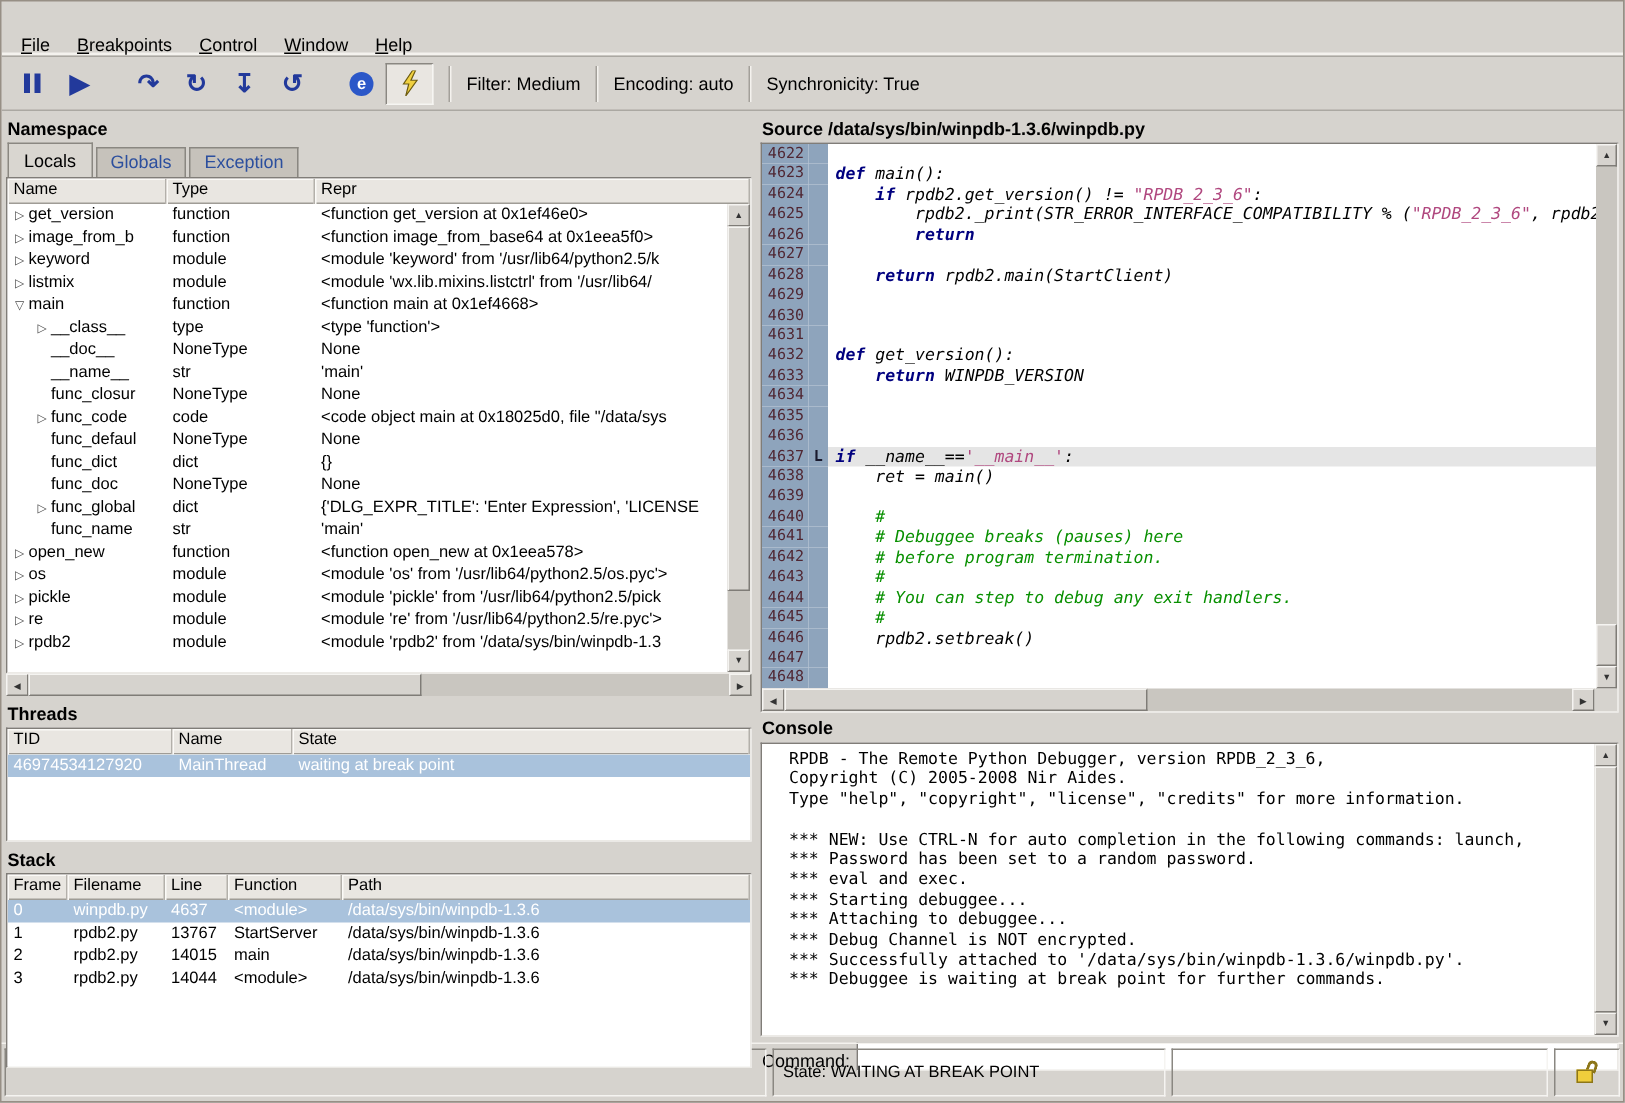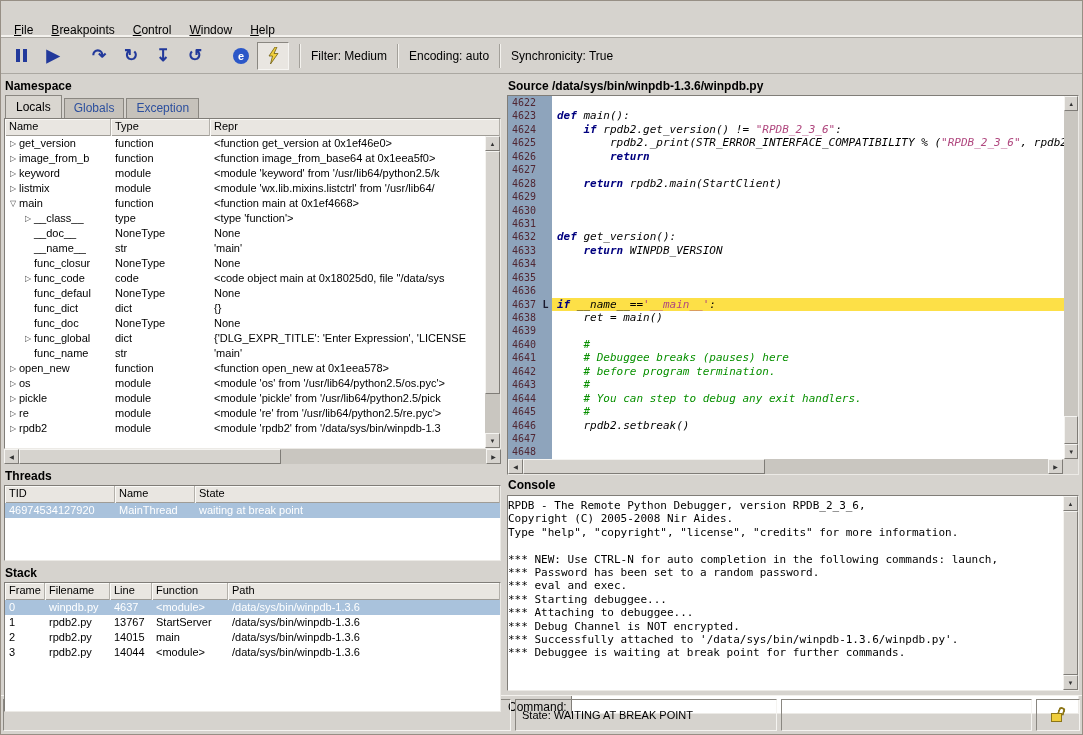--- a/index.html
+++ b/index.html
@@ -62,31 +62,31 @@
 .src-hsb .sthumb { left:0; width:46%; }
 .con-vsb .sthumb { top:0; height:100%; }
 
 .src-frame { flex:0 0 380px; background:#fff; border:1px solid; border-color:#807d78 #eceae6 #eceae6 #807d78; display:flex; flex-direction:column; overflow:hidden; }
 .src-scroll { flex:1 1 auto; display:flex; min-height:0; }
 .src-code { flex:1 1 auto; min-width:0; overflow:hidden; }
 .src-line { display:flex; height:13.45px; font-family:"DejaVu Sans Mono",monospace; font-size:11px; line-height:13.45px; white-space:pre; }
 .lnum { flex:0 0 31px; text-align:right; padding-right:3px; background:#8ea4bc; color:#502733; font-size:10px; }
 .lmark { flex:0 0 13px; background:#8ea4bc; color:#1a1a2e; font-weight:bold; font-size:10px; text-align:center; }
 .lcode { flex:1 1 auto; padding-left:5px; overflow:hidden;font-style:italic; }
-.src-line.cur .lcode { background:#fde047; }
+.src-line.cur .lcode { background:#e5e5e5; }
 .tok-k { color:#00007f; font-weight:bold; }
 .tok-s { color:#b0487f; }
 .tok-c { color:#089000; }
 .tok-p { color:#000; }
 .src-bottom { flex:0 0 15px; display:flex; }
 .src-hsb { flex:1 1 auto; }
 .sb-corner { flex:0 0 15px; background:#d6d3ce; }
 
 .con-frame { flex:0 0 196px; background:#fff; border:1px solid; border-color:#807d78 #eceae6 #eceae6 #807d78; position:relative; overflow:hidden; margin-top:1px; }
-.con-out { position:absolute; left:0; top:0; right:16px; bottom:0; padding:3px 0; font-family:"DejaVu Sans Mono",monospace; font-size:11px; overflow:hidden; }
+.con-out { position:absolute; left:0; top:0; right:16px; bottom:0; padding:3px 18px; font-family:"DejaVu Sans Mono",monospace; font-size:11px; overflow:hidden; }
 .con-line { height:13.4px; line-height:13.4px; white-space:pre; overflow:hidden; }
 .con-vsb { position:absolute; right:0; top:0; bottom:0; }
 
 .cmd-row { flex:0 0 26px; display:flex; align-items:flex-end; padding:3px 0; }
 .cmd-label { font-size:12px; padding:0 4px 0 1px; }
 .cmd-input { flex:1 1 auto; height:19px; background:#fff; border:1px solid; border-color:#807d78 #eceae6 #eceae6 #807d78; font-family:"Liberation Sans",sans-serif; font-size:11px; padding:0 3px; outline:none; }
 
 .statusbar { flex:0 0 24px; display:flex; align-items:center; gap:4px; padding:3px 2px; border-top:1px solid #f4f2ee; }
 .sb-panel { height:32px; border:1px solid; border-color:#8a8781 #f5f4f1 #f5f4f1 #8a8781; font-size:11px; display:flex; align-items:center; padding:0 6px; white-space:nowrap; overflow:hidden; }
 .sb-p1 { flex:0 0 508px; }

